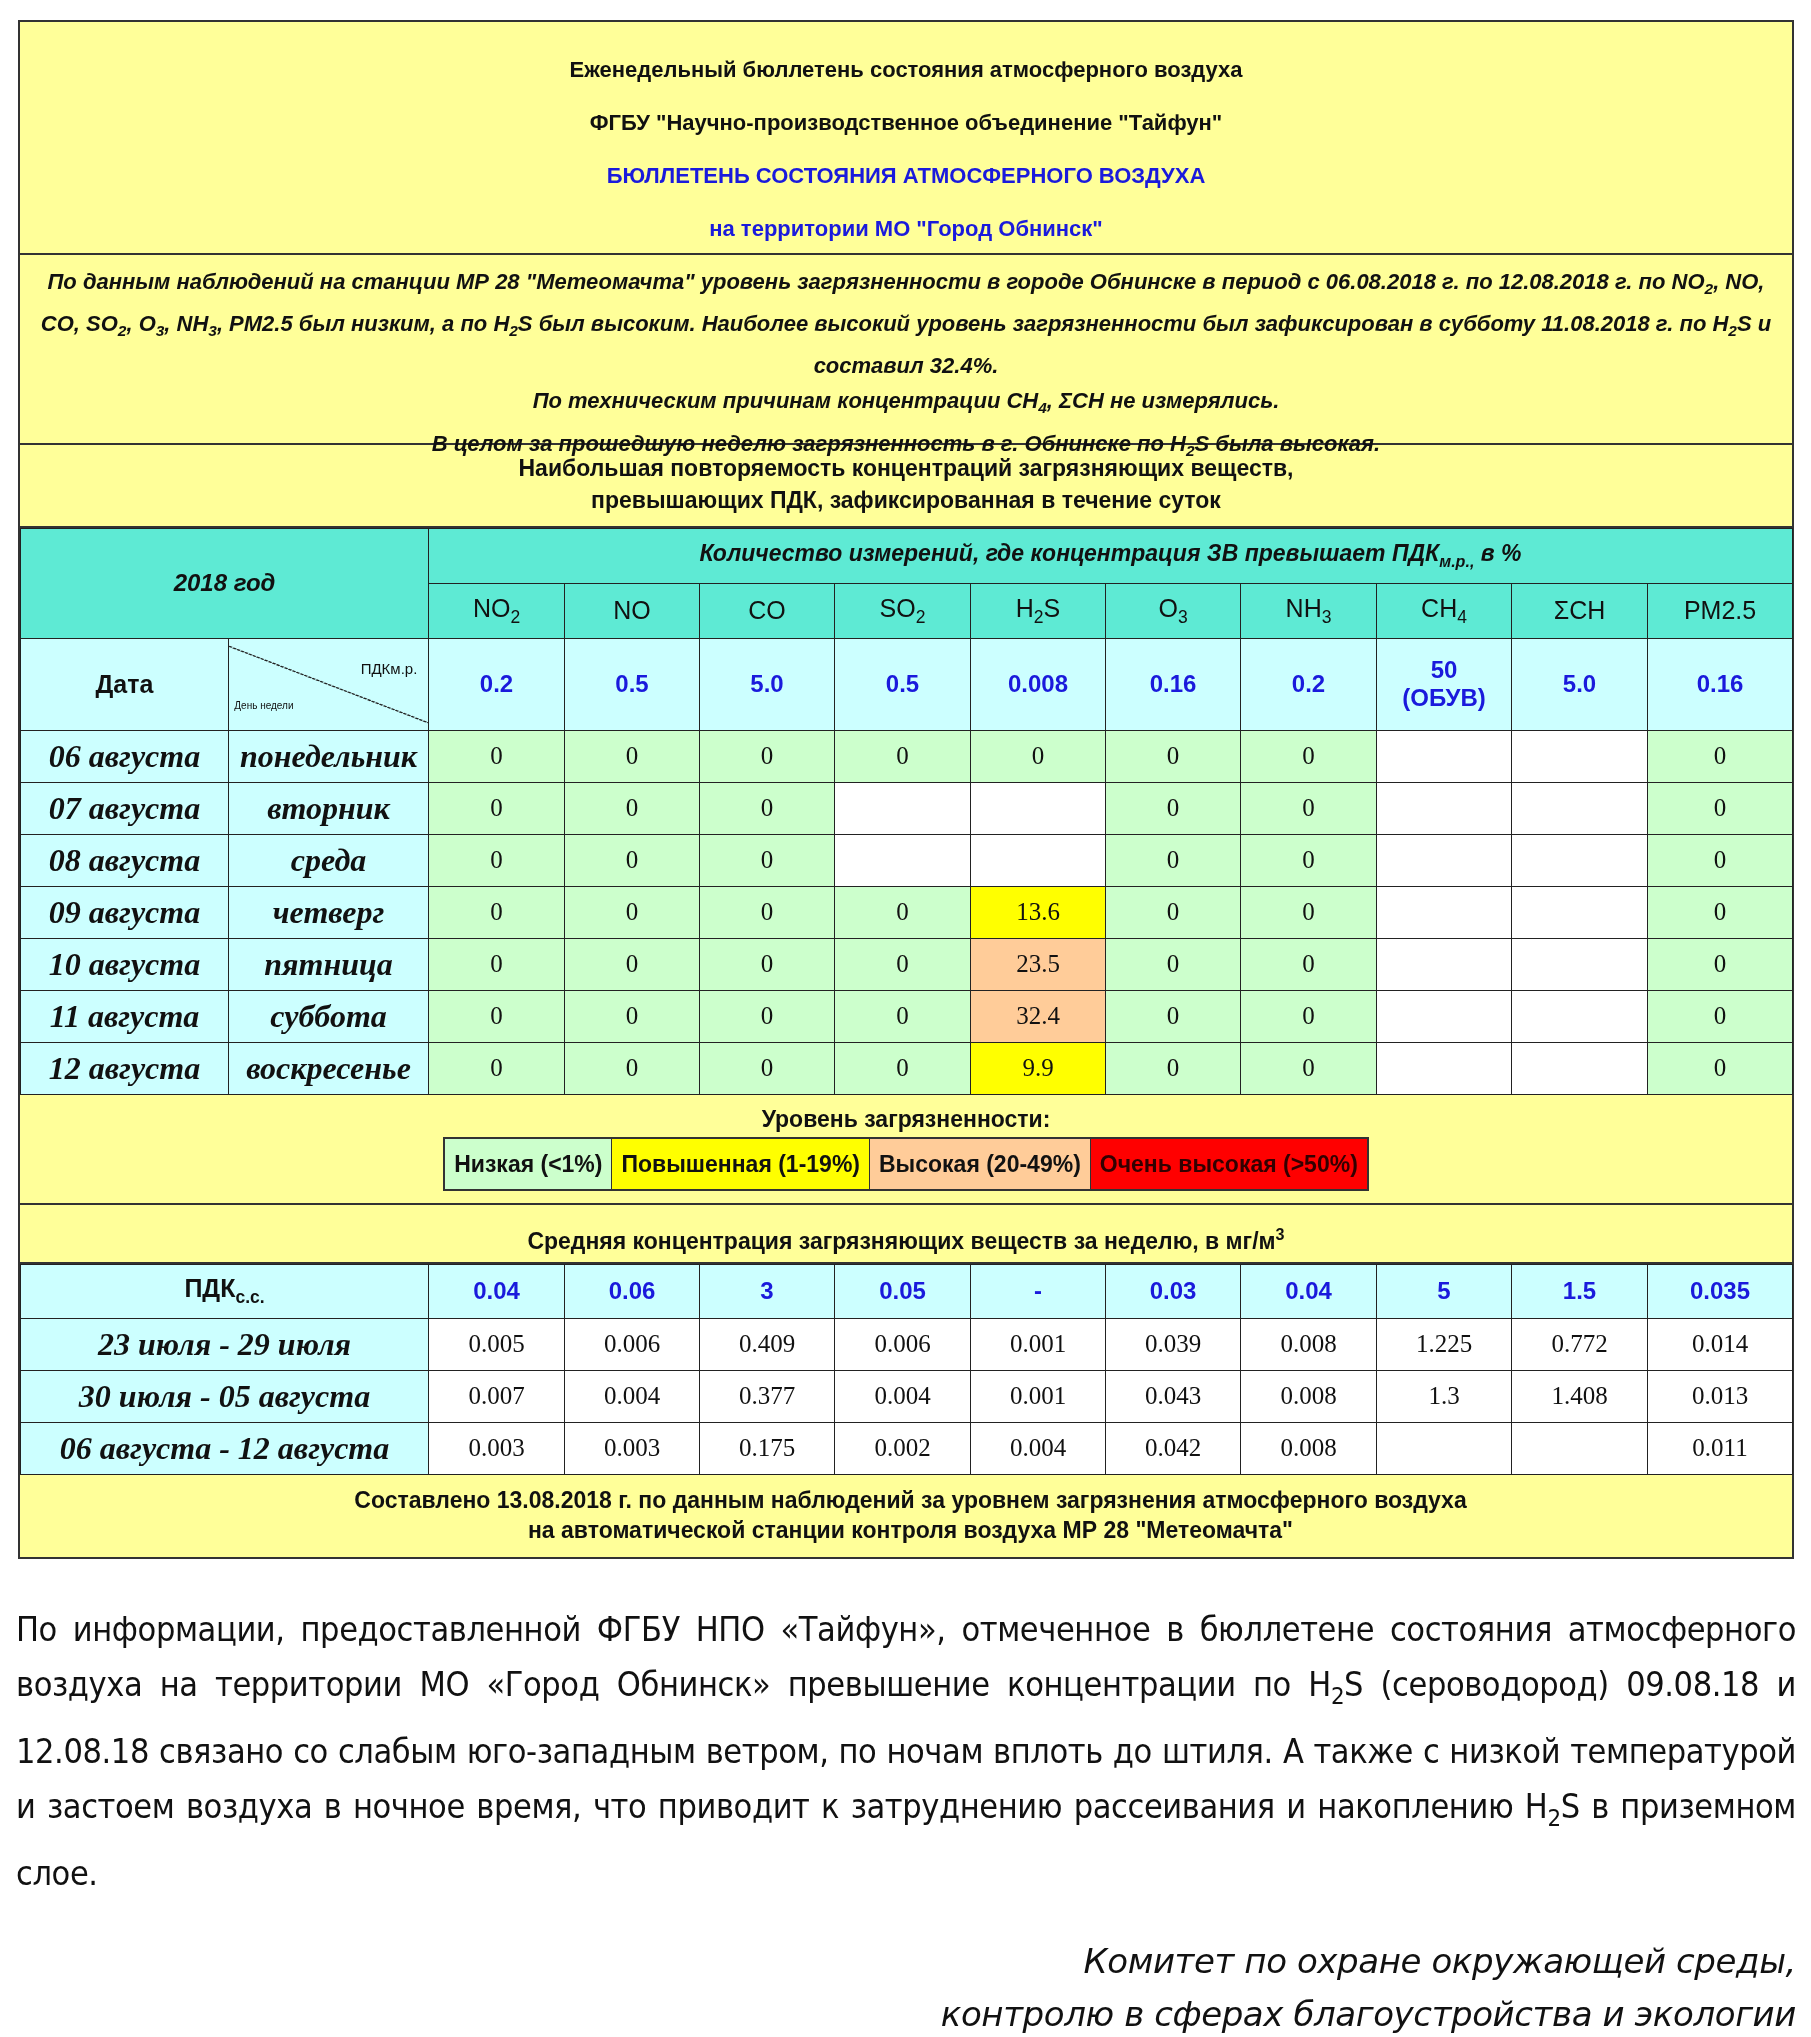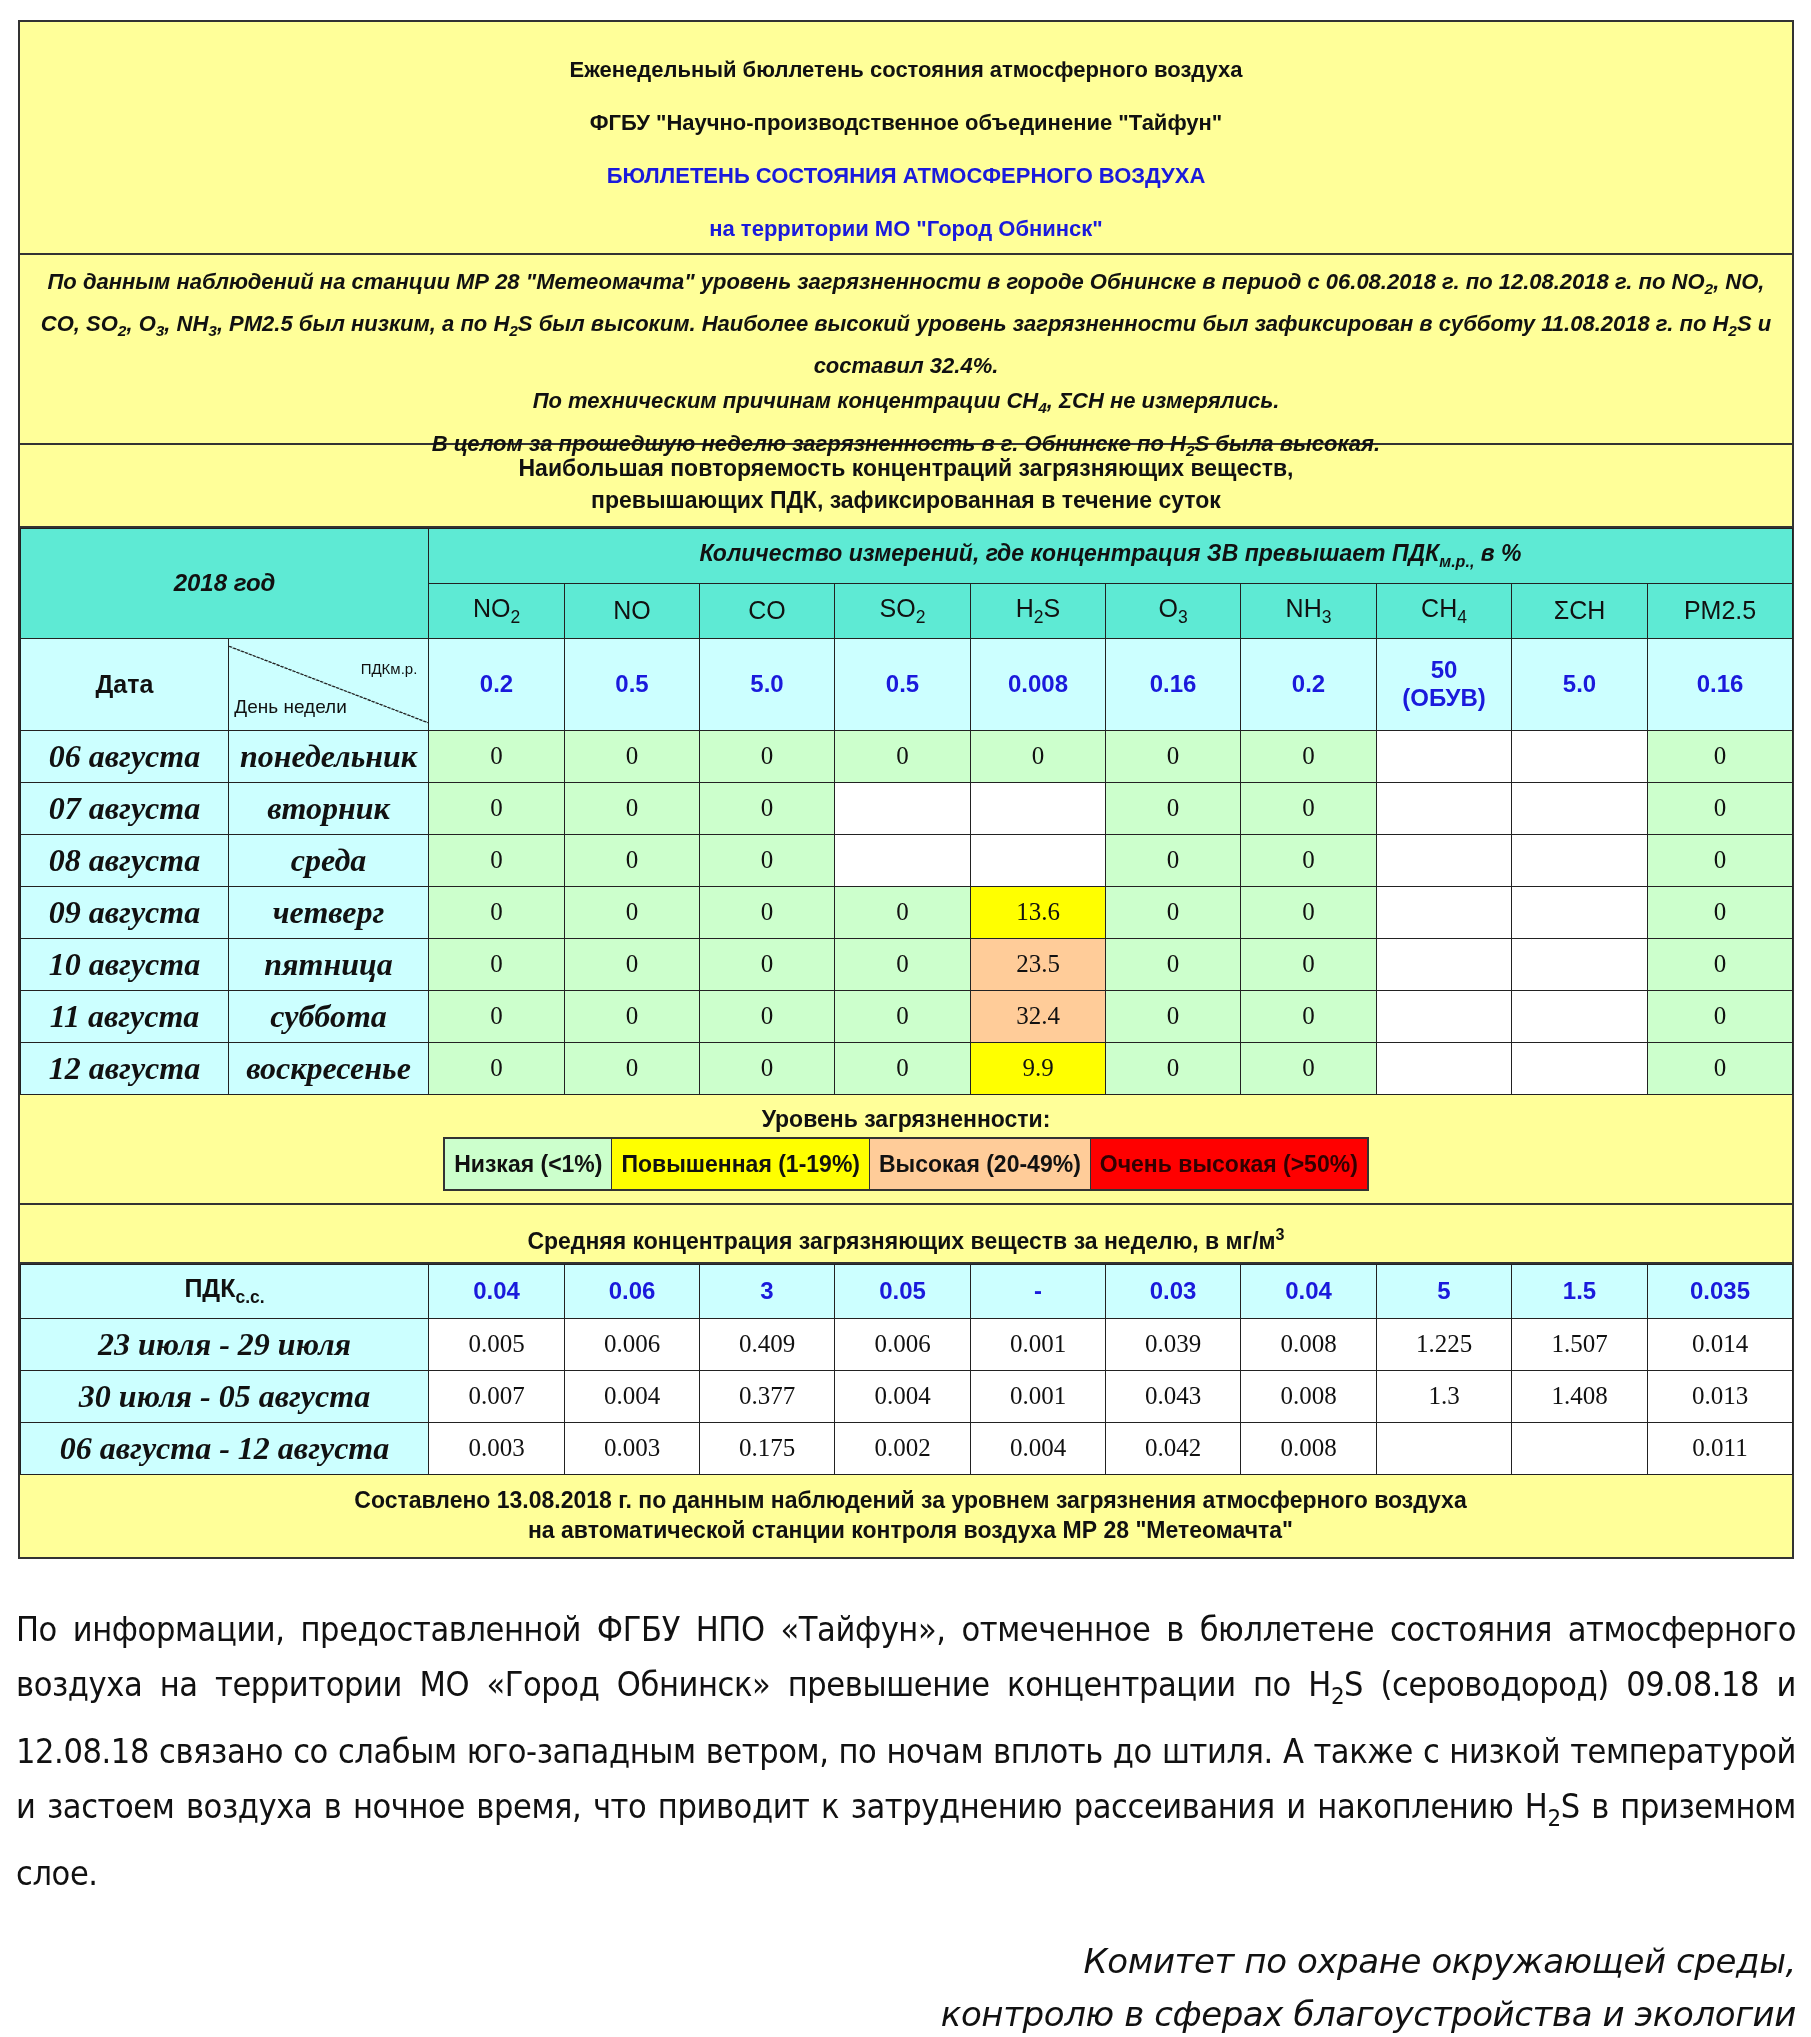--- a/index.html
+++ b/index.html
@@ -22,21 +22,21 @@
   .ora { background:#ffcc99; }
   .serif { font-family:"Liberation Serif", serif; font-size:25px; }
   .serif-bi { font-family:"Liberation Serif", serif; font-style:italic; font-weight:bold; font-size:32px;margin-top:36px; }
   .pdk-val { color:#1a1adc; font-weight:bold; font-size:24px; }
   .hdr-year { font-weight:bold; font-style:italic; font-size:24px; }
   .hdr-count { font-weight:bold; font-style:italic; font-size:23px; height:55px; }
   .hdr-sub { font-size:25px; height:55px; }
   .diag { position:relative; background:#ccffff; }
   .diag svg { position:absolute; left:0; top:0; width:100%; height:100%; }
   .diag .tr { position:absolute; right:10.7px; top:21.4px; font-size:15px; }
-  .diag .bl { position:absolute; left:5.3px; bottom:12px; font-size:19px; }
+  .diag .bl { position:absolute; left:5.3px; bottom:19px; font-size:10px; }
   .legend-band { height:110px; padding-top:9px; border-bottom:2.7px solid #333; text-align:center; box-sizing:border-box; }
   .legend-title { font-weight:bold; font-size:23px; line-height:30px; }
   .legend { display:inline-flex; border:2.7px solid #333; margin-top:3.6px; }
   .legend div { font-weight:bold; font-size:23px; height:50px; line-height:50px; padding:0 9px; border-right:1.8px solid #333; }
   .legend div:last-child { border-right:none; }
   .band-avg { height:59px; line-height:59px; font-weight:bold; font-size:23px; }
   .band-foot { height:82px; padding-top:10.7px; font-weight:bold; font-size:23px; line-height:30px; border-bottom:none;margin-left:9px; }
   .note { position:absolute; left:16px; top:1602px; width:1780px; font-family:"DejaVu Sans Condensed", "DejaVu Sans", sans-serif; font-size:34px; line-height:55px; text-align:justify; letter-spacing:-0.4px; }
   .note p { margin:0; }
   .sign { position:absolute; right:16px; top:1935px; text-align:right; font-family:"DejaVu Sans", sans-serif; font-style:italic; font-size:34px; line-height:53px; letter-spacing:-0.4px; }
@@ -270,21 +270,21 @@
         <tr style="height: 52px;">
           <td class="cyan serif-bi">23 июля - 29 июля</td>
           <td class="white serif">0.005</td>
           <td class="white serif">0.006</td>
           <td class="white serif">0.409</td>
           <td class="white serif">0.006</td>
           <td class="white serif">0.001</td>
           <td class="white serif">0.039</td>
           <td class="white serif">0.008</td>
           <td class="white serif">1.225</td>
-          <td class="white serif">1.507</td>
+          <td class="white serif">0.772</td>
           <td class="white serif">0.014</td>
         </tr>
         <tr style="height: 52px;">
           <td class="cyan serif-bi">30 июля - 05 августа</td>
           <td class="white serif">0.007</td>
           <td class="white serif">0.004</td>
           <td class="white serif">0.377</td>
           <td class="white serif">0.004</td>
           <td class="white serif">0.001</td>
           <td class="white serif">0.043</td>

